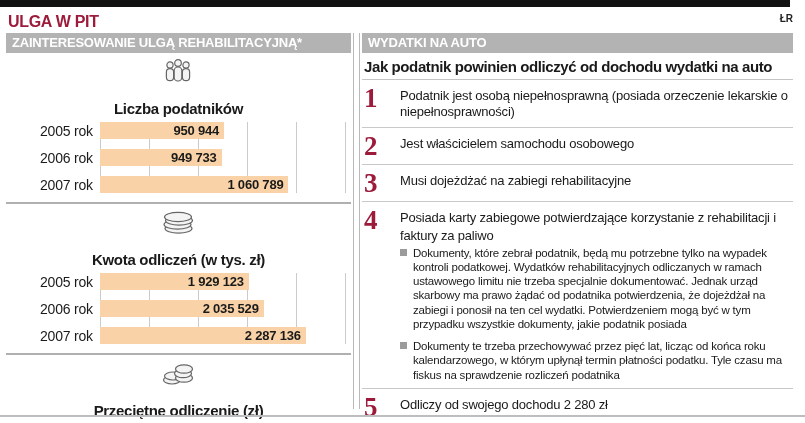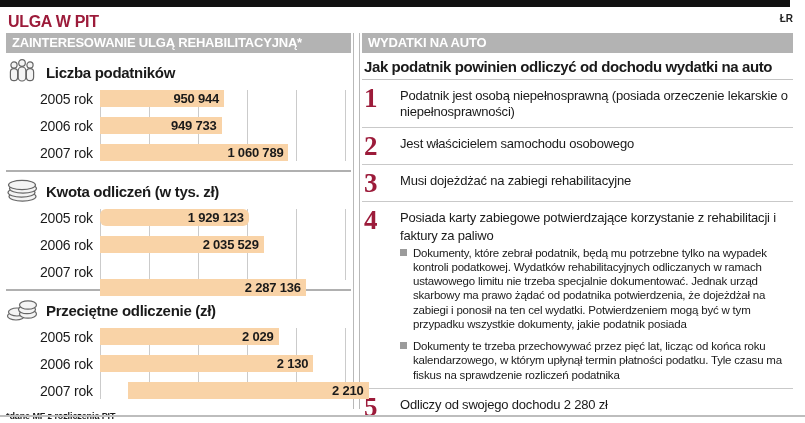--- a/index.html
+++ b/index.html
@@ -12,21 +12,21 @@
   .credit { font-size:10px; font-weight:bold; color:#222; }
 
   .panels { display:flex; align-items:stretch; padding:0 12px 0 6px; height:376px; }
   .panel-header { background:#b3b3b3; color:#fff; font-weight:bold; font-size:13px;
                   letter-spacing:-0.2px; padding:3px 6px; height:20px; line-height:14px; }
 
   
   .left-panel { width:345px; flex:none; }
   .chart-section { border-bottom:2px solid #b0b0b0; padding:4px 0 5px 0; }
   .chart-section:last-of-type { border-bottom:none; }
-  .section-head { display:flex; align-items:center; gap:7px; margin:2px 0 5px 0; }
+  .section-head { display:flex; align-items:center; gap:15px; margin:2px 0 5px 0;flex-direction:column; }
   .section-head .icon { width:33px; height:26px; flex:none; display:flex; align-items:center; justify-content:center; }
   .section-head h3 { font-size:15px; font-weight:bold; letter-spacing:-0.3px; }
   .rows { position:relative; }
   .gridlayer { position:absolute; left:94px; right:3px; top:0; bottom:0;
                background:repeating-linear-gradient(90deg,#cbcbcb 0 1px,transparent 1px 49px); }
   .chart-row { position:relative; display:grid; grid-template-columns:94px 1fr; align-items:center; margin-bottom:10px; }
   .chart-row:last-child { margin-bottom:4px; }
   .year { font-size:14px; padding-left:34px; letter-spacing:-0.2px; }
   .track { position:relative; height:17px; margin-right:3px; }
   .bar { height:17px; background:#f9d3a7; display:flex; align-items:center; justify-content:flex-end; }
@@ -128,37 +128,37 @@
               </g>
             </svg>
           </span>
           <h3>Kwota odliczeń (w tys. zł)</h3>
         </div>
         <div class="rows">
           <div class="gridlayer"></div>
           <div class="chart-row">
             <span class="year">2005 rok</span>
             <div class="track">
-              <div class="bar" style="width: 60%; border-radius: 6px;">
+              <div class="bar" style="width: 60%;">
                 <span class="val">1 929 123</span>
               </div>
             </div>
           </div>
           <div class="chart-row">
             <span class="year">2006 rok</span>
             <div class="track">
               <div class="bar" style="width: 66%;">
                 <span class="val">2 035 529</span>
               </div>
             </div>
           </div>
           <div class="chart-row">
             <span class="year">2007 rok</span>
             <div class="track">
-              <div class="bar" style="width: 83%; margin-top: 16px;">
+              <div class="bar" style="width: 83%;">
                 <span class="val">2 287 136</span>
               </div>
             </div>
           </div>
         </div>
       </section>
 
       <section class="chart-section">
         <div class="section-head">
           <span class="icon">

